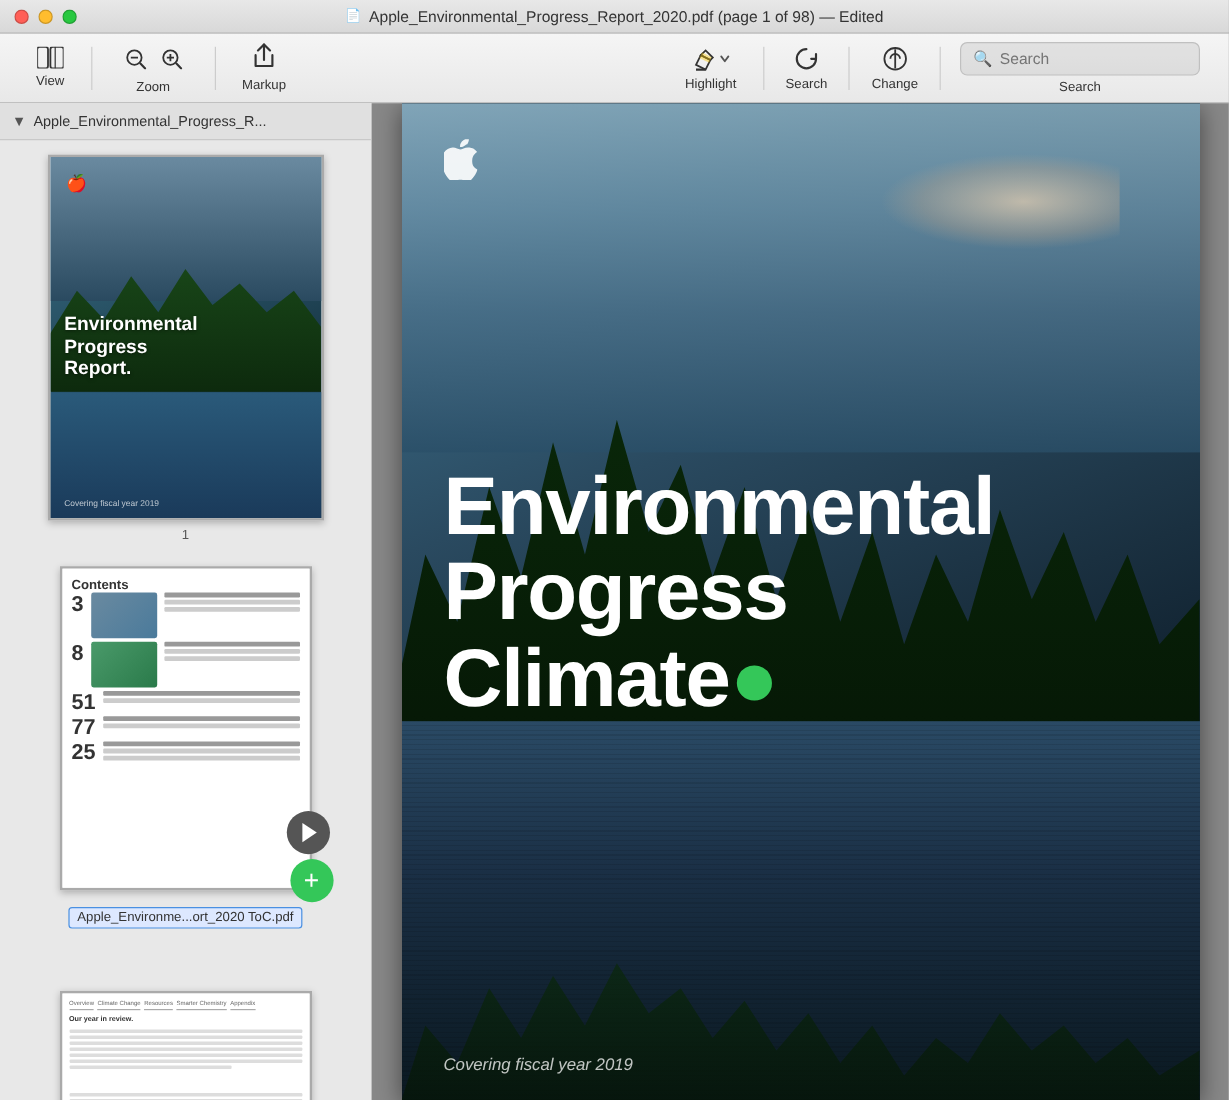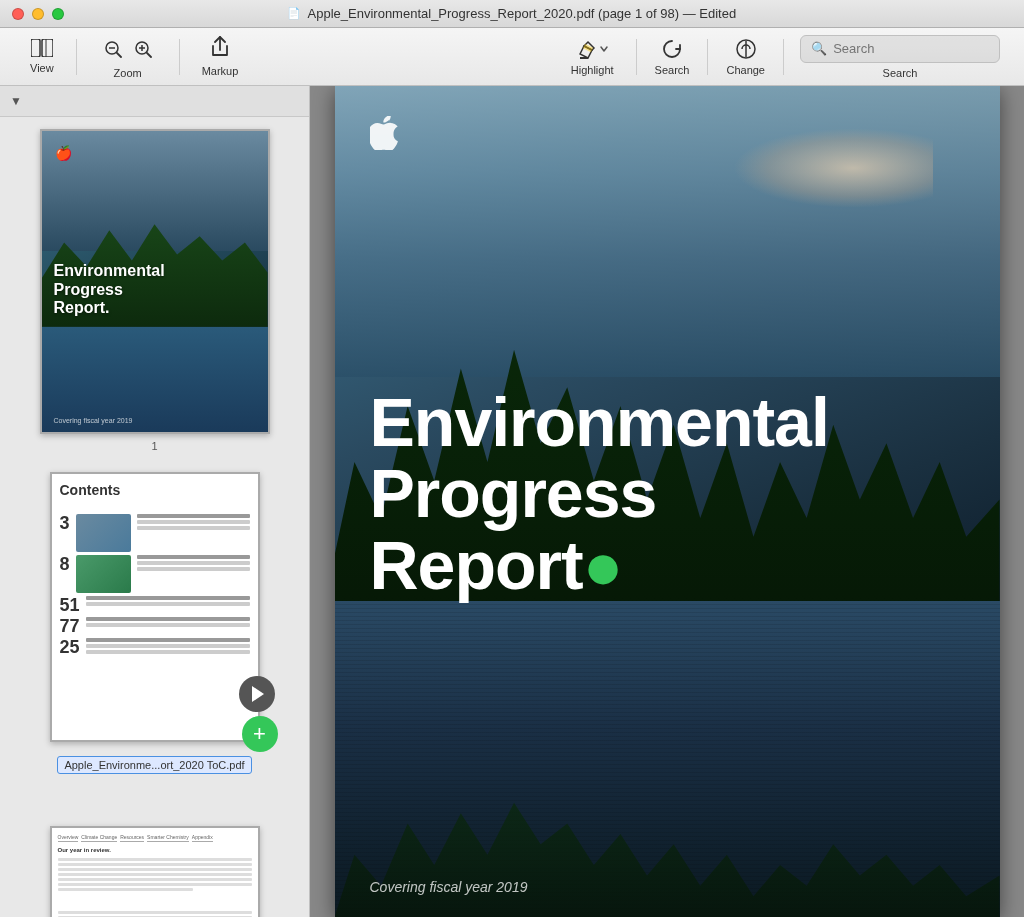--- a/index.html
+++ b/index.html
@@ -265,23 +265,23 @@
     }
     .thumb2-img {
       width: 100%;
       height: 100%;
       background: white;
       padding: 8px;
       font-size: 6px;
       overflow: hidden;
     }
     .thumb2-title {
-      font-size: 14px;
+      font-size: 11px;
       font-weight: bold;
-      margin-bottom: 16px;
+      margin-bottom: 0;
       color: #333;
     }
     .thumb2-row {
       display: flex;
       gap: 6px;
       margin-bottom: 3px;
     }
     .thumb2-img-placeholder {
       width: 55px;
       height: 38px;
@@ -656,20 +656,21 @@
     </div>
     <span class="toolbar-label">Search</span>
   </div>
 </div>
 
 <div class="main">
 
   <div class="sidebar">
     <div class="sidebar-header">
       <span class="sidebar-chevron">▼</span>
+      <span class="sidebar-filename">Apple_Environmental_Progress_R...</span>
     </div>
 
     <div class="thumbnail-item">
       <div class="thumbnail-img" style="width:230px;height:305px;">
         <div class="thumb1-img">
           <div class="thumb1-sky"></div>
           <div class="thumb1-trees"></div>
           <div class="thumb1-water"></div>
           <div class="thumb1-apple">🍎</div>
           <div class="thumb1-title">Environmental<br>Progress<br>Report.</div>
@@ -798,20 +799,20 @@
       <div class="pdf-apple-logo">
         <svg width="28" height="34" viewBox="0 0 28 34" fill="white">
           <path d="M23.5 17.8c-.05-4.8 3.9-7.1 4.1-7.2-2.2-3.2-5.7-3.7-6.9-3.7-2.9-.3-5.8 1.7-7.2 1.7-1.5 0-3.8-1.7-6.2-1.6-3.2.1-6.1 1.9-7.7 4.7-3.3 5.7-.8 14.1 2.3 18.8 1.6 2.3 3.4 4.8 5.8 4.7 2.3-.1 3.2-1.5 6-1.5 2.8 0 3.6 1.5 6 1.4 2.5 0 4.1-2.3 5.7-4.6 1.8-2.6 2.5-5.2 2.5-5.3-.1-.1-4.4-1.7-4.4-6.5z"></path>
           <path d="M18.9 4.9C20.2 3.3 21 1.2 20.7-1c-2 .1-4.4 1.3-5.8 3-.8 1-1.8 2.6-1.5 4.5 2 .1 4.1-1.1 5.5-2.6z"></path>
         </svg>
       </div>
 
       <div class="pdf-title-text">
         <span>Environmental</span><br>
         <span>Progress</span><br>
-        <span>Report</span><span class="pdf-title-dot">●</span>
+        <span>Climate</span><span class="pdf-title-dot">●</span>
       </div>
 
       <div class="pdf-caption">Covering fiscal year 2019</div>
     </div>
   </div>
 
 </div>
 
 </body></html>

